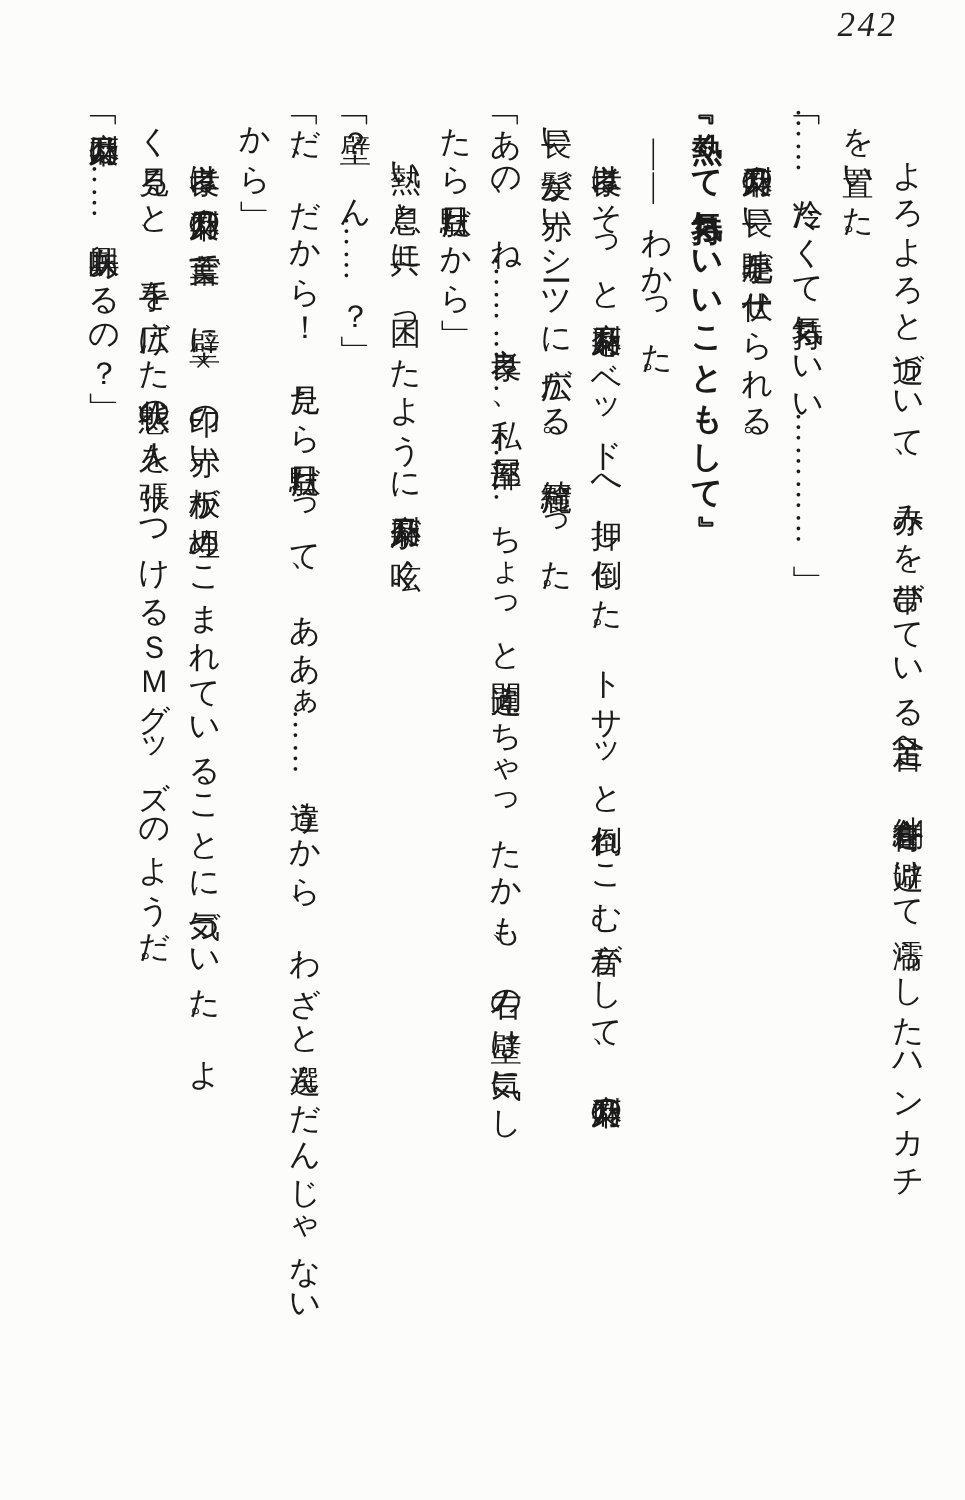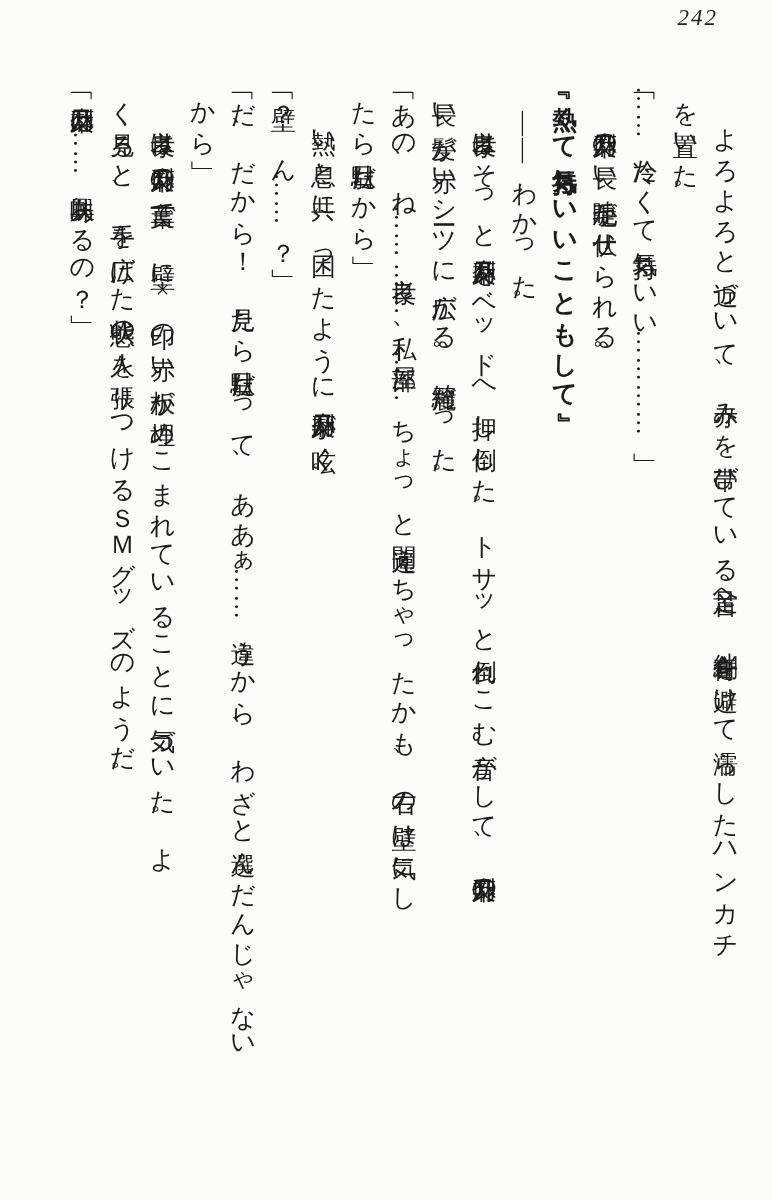--- a/index.html
+++ b/index.html
@@ -12,21 +12,21 @@
     height: 1200px;
     background: #fcfcfb;
     overflow: hidden;
     font-family: "Liberation Serif", "DejaVu Serif", serif;
   }
   .page-number {
     position: absolute;
     top: 5px;
     right: 54px;
     font-style: italic;
-    font-size: 23px;
+    font-size: 28px;
     letter-spacing: 2px;
     color: #222222;
   }
   .text-block {
     position: absolute;
     top: 84px;
     right: 27px;
     height: 1032px;
     width: 682px;
     writing-mode: vertical-rl;

